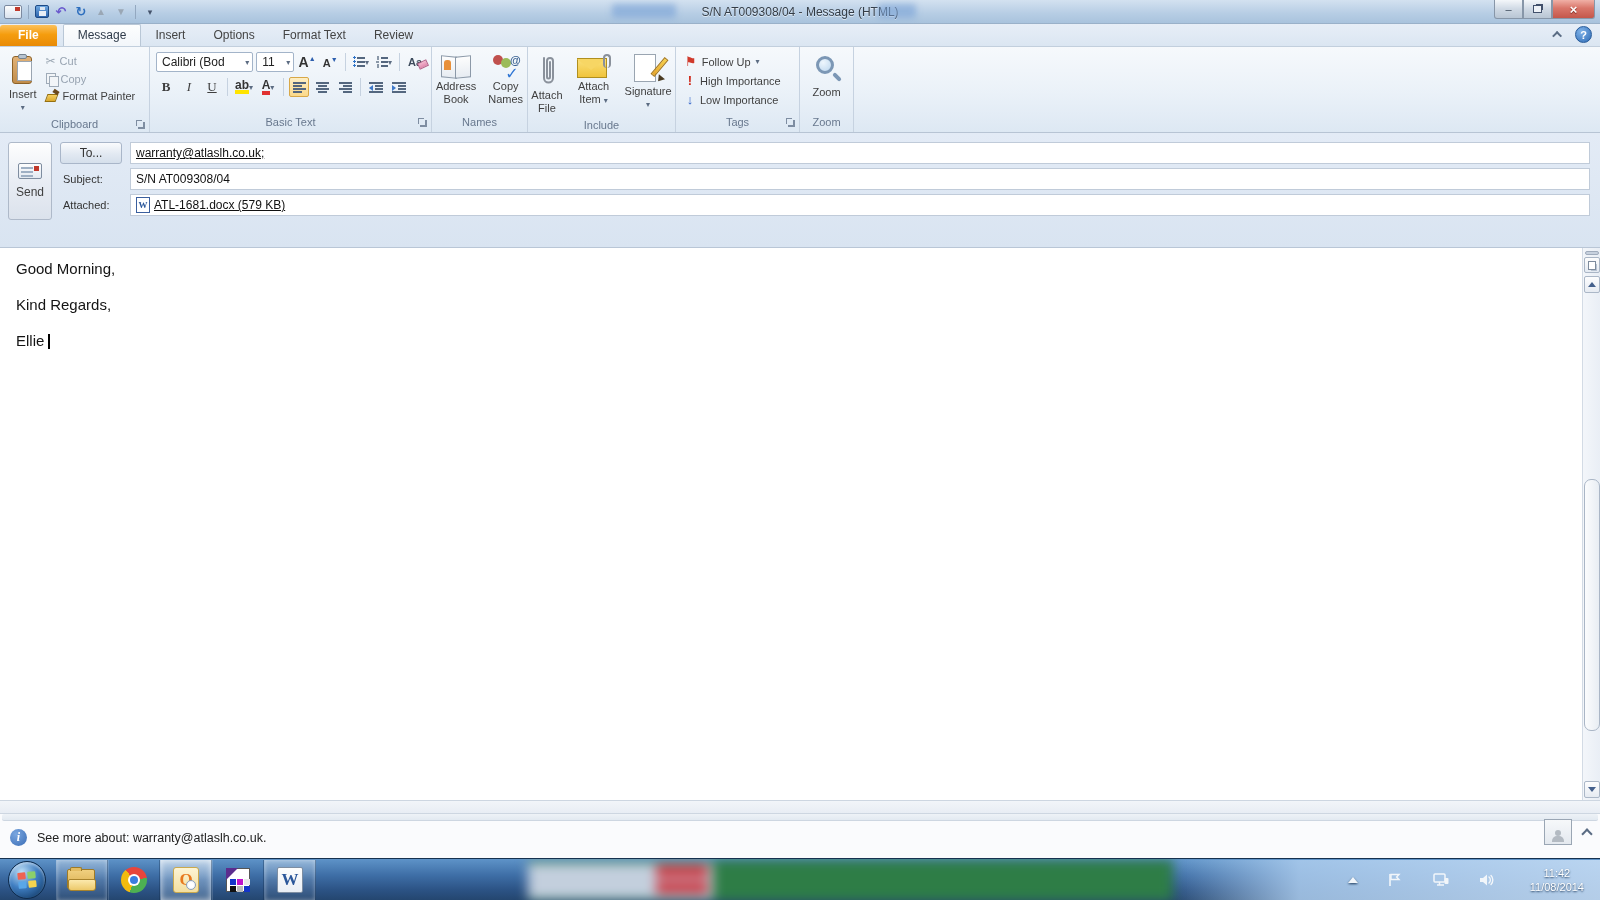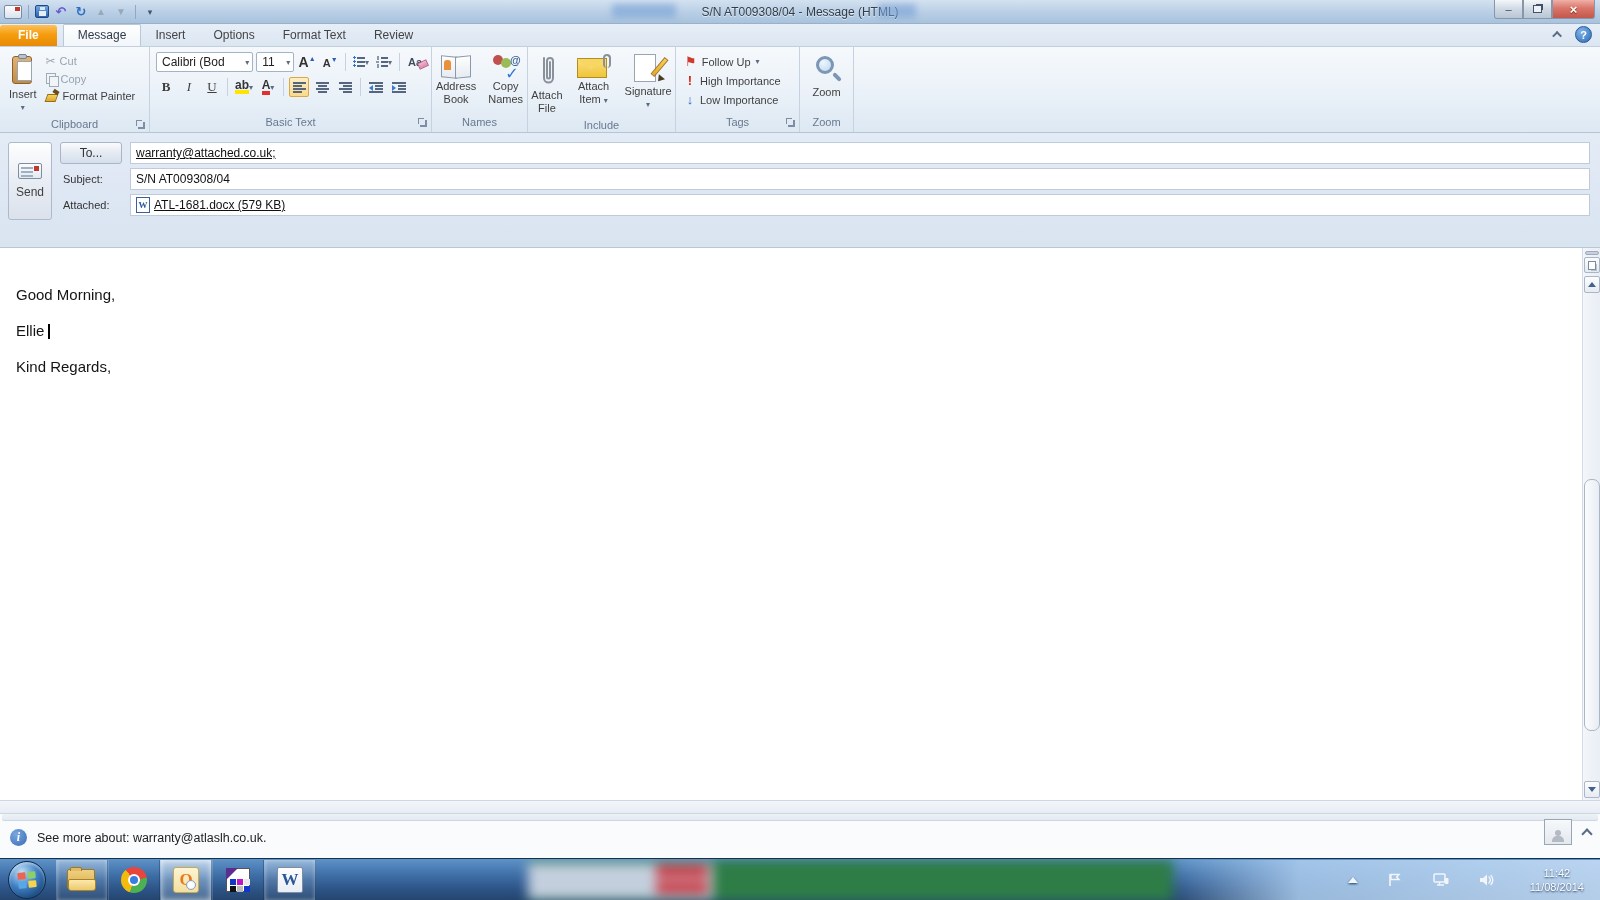--- a/index.html
+++ b/index.html
@@ -152,21 +152,21 @@
   .hdr-label { width:62px; margin-right:8px; font-size:11px; color:#333; flex:none; padding-left:3px; }
   .field { flex:1; height:22px; background:#fff; border:1px solid #c0cbd9; display:flex; align-items:center; padding:0 5px; font-size:12px; color:#111; }
   .addr-val { text-decoration:underline; }
   .attach-chip { display:flex; align-items:center; gap:4px; }
   .word-ic { width:14px; height:16px; background:#fff; border:1px solid #3a5f9e; position:relative; flex:none; display:flex; align-items:center; justify-content:center; }
   .word-ic span { color:#2b579a; font-weight:bold; font-size:9px; font-family:"Liberation Serif",serif; }
   .attach-name { text-decoration:underline; color:#111; }
 
   
   .bodywrap { position:relative; height:552px; background:#fff; display:flex; }
-  .canvas { flex:1; padding:13px 20px 0 16px; font-size:15px; color:#141414;margin-top:26px; }
+  .canvas { flex:1; padding:13px 20px 0 16px; font-size:15px; color:#141414; }
   .canvas p { margin:0 0 20px; line-height:16px; }
   .cursor { display:inline-block; width:1.5px; height:15px; background:#000; margin-left:4px; vertical-align:text-bottom; }
   .vscroll { width:18px; background:linear-gradient(90deg,#f3f6fa,#e9eef5); border-left:1px solid #d3dbe5; display:flex; flex-direction:column; align-items:center; }
   .split-handle { width:14px; height:4px; background:#c7d1de; border:1px solid #9fabbc; border-radius:2px; margin:3px 0 2px; }
   .ruler-btn { width:16px; height:16px; background:linear-gradient(#fdfdfd,#e4eaf2); border:1px solid #aab6c6; border-radius:2px; display:flex; align-items:center; justify-content:center; margin-bottom:3px; cursor:default; }
   .ruler-btn .pg { width:8px; height:9px; background:#fff; border:1px solid #7d8b9d; box-shadow:2px 2px 0 -1px #b9c4d2; }
   .sbtn { width:16px; height:17px; background:linear-gradient(#fdfdfe,#e6ebf2); border:1px solid #abb7c7; border-radius:2px; display:flex; align-items:center; justify-content:center; cursor:default; }
   .sbtn .tri-up { width:0; height:0; border-left:4px solid transparent; border-right:4px solid transparent; border-bottom:5px solid #44608c; }
   .sbtn .tri-dn { width:0; height:0; border-left:4px solid transparent; border-right:4px solid transparent; border-top:5px solid #44608c; }
   .vtrack { flex:1; width:16px; position:relative; margin:2px 0; }
@@ -469,21 +469,21 @@
 
   <div class="msgheader">
     <div class="sendbtn">
       <div class="send-ic"></div>
       <span>Send</span>
     </div>
     <div class="hdr-rows">
       <div class="hdr-row">
         <div class="addr-btn">To...</div>
         <div class="field">
-            <span class="addr-val">warranty@attached.co.uk;</span>
+            <span class="addr-val">warranty@atlaslh.co.uk;</span>
           </div>
       </div>
       <div class="hdr-row">
         <div class="hdr-label">Subject:</div>
         <div class="field">
             <span>S/N AT009308/04</span>
           </div>
       </div>
       <div class="hdr-row">
         <div class="hdr-label">Attached:</div>
@@ -495,22 +495,22 @@
             <span class="attach-name">ATL-1681.docx (579 KB)</span>
           </div>
         </div>
       </div>
     </div>
   </div>
 
   <div class="bodywrap">
     <div class="canvas">
       <p>Good Morning,</p>
+      <p>Kind Regards,</p>
       <p><span>Ellie</span><span class="cursor"></span></p>
-      <p>Kind Regards,</p>
     </div>
     <div class="vscroll">
       <div class="split-handle"></div>
       <div class="ruler-btn">
           <span class="pg"></span>
         </div>
       <div class="sbtn">
           <span class="tri-up"></span>
         </div>
       <div class="vtrack">

